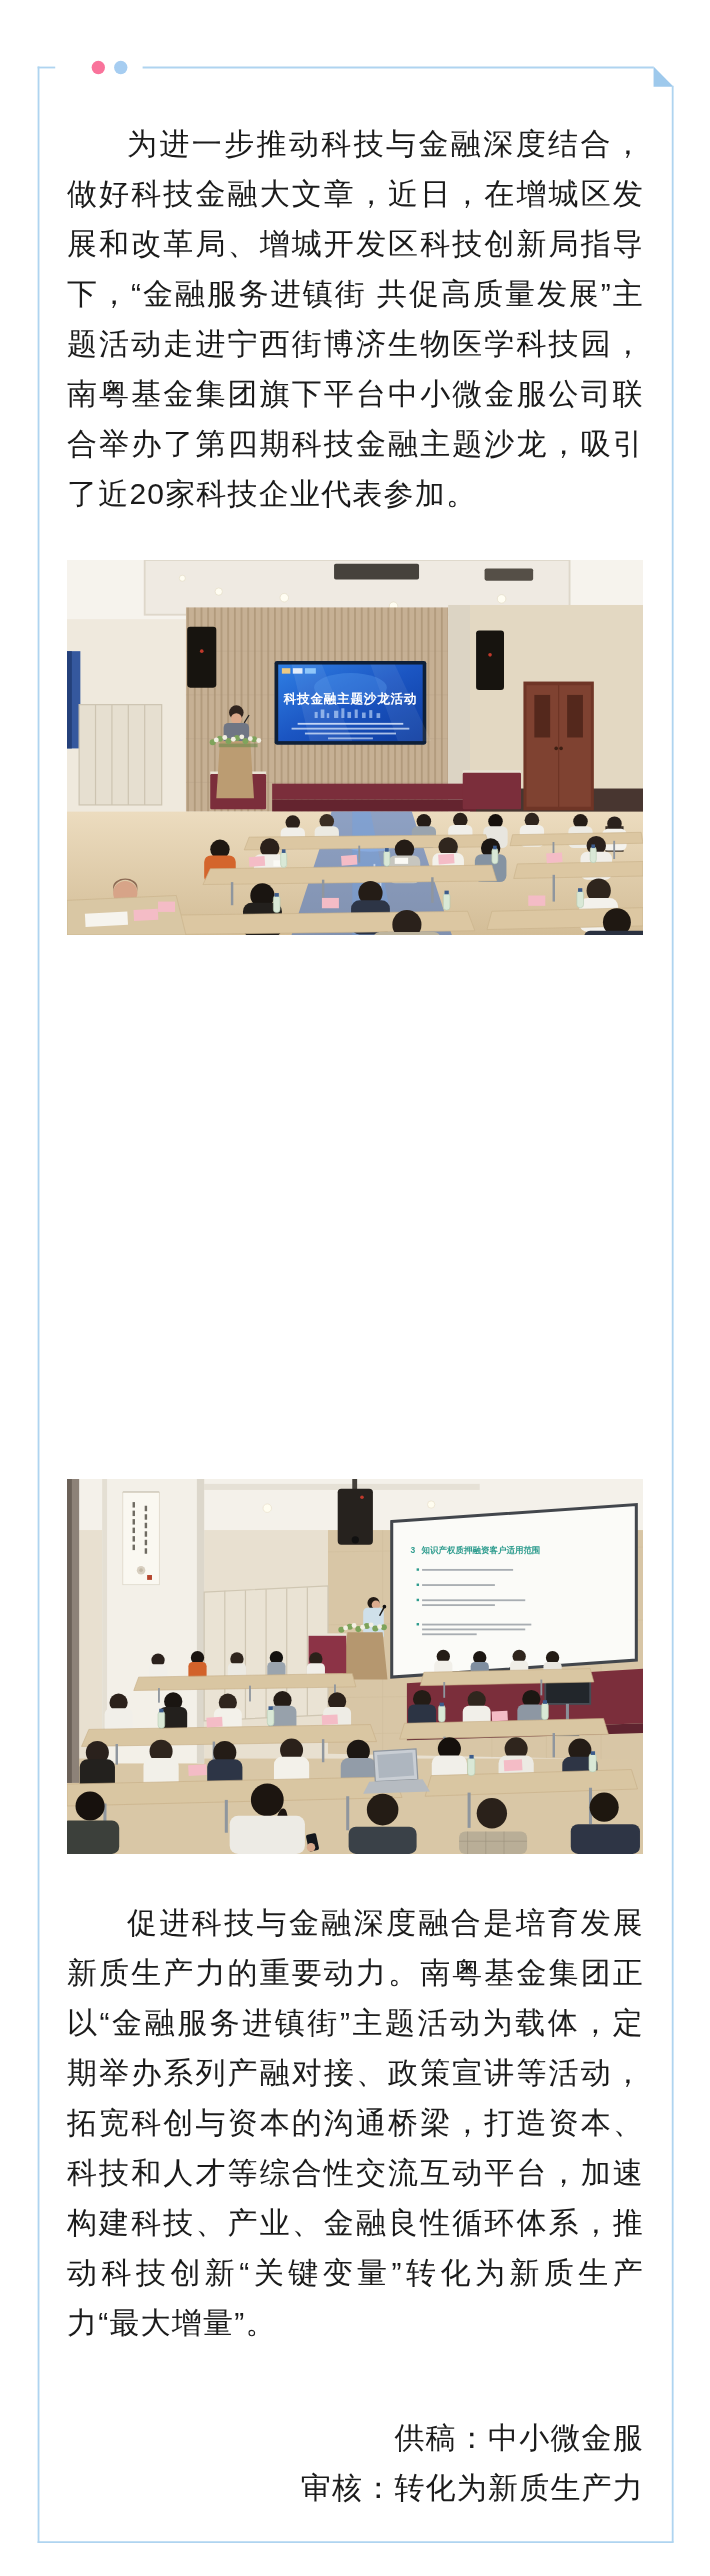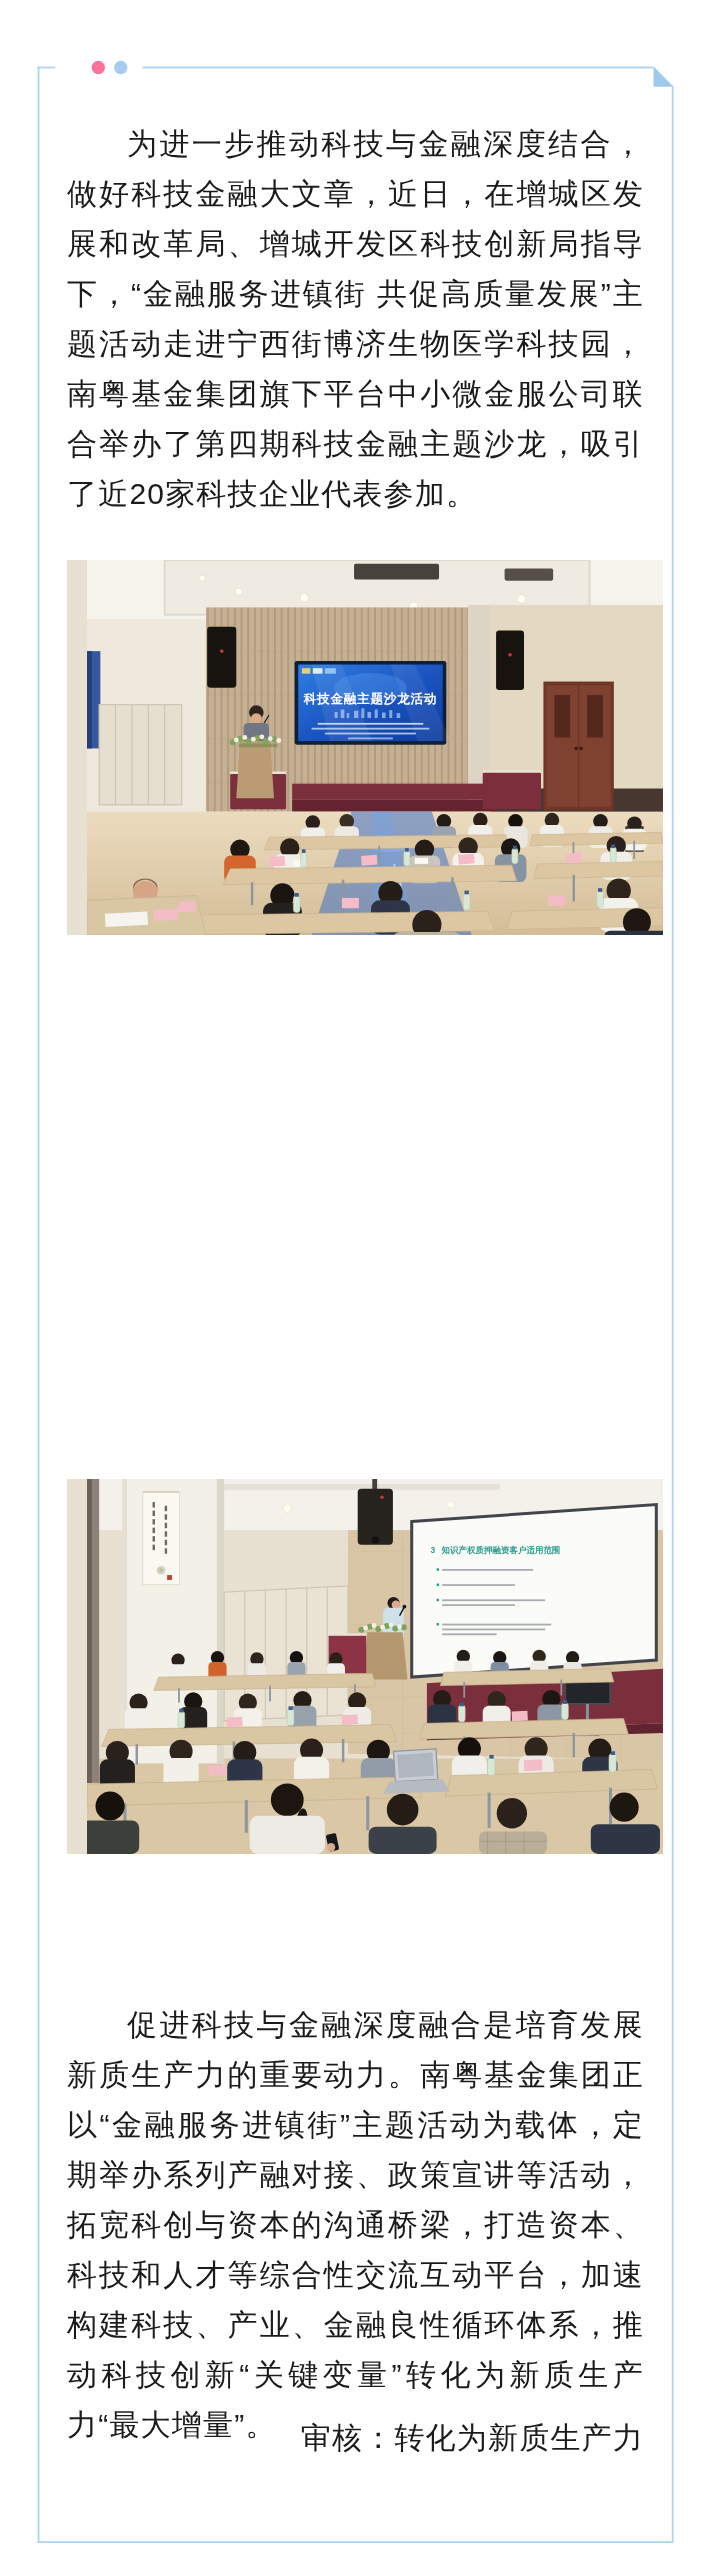--- a/index.html
+++ b/index.html
@@ -4,22 +4,22 @@
 <style>
   html,body{margin:0;padding:0;background:#ffffff;}
   body{font-family:"Liberation Sans","DejaVu Sans",sans-serif;}
   .canvas{position:relative;width:710px;height:2576px;background:#ffffff;overflow:hidden;margin-top:12px;}
   .frame-svg{position:absolute;left:0;top:0;pointer-events:none;}
   .para{position:absolute;left:67px;width:577px;margin:0;
         font-size:30px;line-height:50px;letter-spacing:1.2px;color:#1b1b1b;
         font-weight:500;text-align:justify;text-indent:2em;}
   .p1{top:107px;}
   .p2{top:970px;}
-  .p3{top:1988px;}
-  .photo{position:absolute;left:67px;width:576px;height:375px;margin:0;overflow:hidden;background:#e8e0d0;padding-left:20px;}
+  .p3{top:1886px;}
+  .photo{position:absolute;left:67px;width:576px;height:375px;margin:0;overflow:hidden;background:#e8e0d0;}
   .photo1{top:548px;}
   .photo2{top:1467px;}
   .byline{position:absolute;left:67px;top:2401px;width:577px;text-align:right;
           font-size:30px;line-height:50px;letter-spacing:1.2px;color:#1b1b1b;font-weight:500;}
   svg{display:block;}
   .slide-title1{font-size:21px;font-weight:bold;letter-spacing:1px;}
   .slide-title2{font-size:14px;font-weight:bold;}
 </style>
 </head>
 <body>
@@ -680,17 +680,18 @@
             <circle cx="885" cy="540" r="24" fill="#1e170f"></circle>
             <rect x="830" y="568" width="114" height="49" rx="12" fill="#2e3545"></rect>
           </g>
       </g>
     </svg>
   </figure>
 
   <p class="para p3">促进科技与金融深度融合是培育发展新质生产力的重要动力。南粤基金集团正以“金融服务进镇街”主题活动为载体，定期举办系列产融对接、政策宣讲等活动，拓宽科创与资本的沟通桥梁，打造资本、科技和人才等综合性交流互动平台，加速构建科技、产业、金融良性循环体系，推动科技创新“关键变量”转化为新质生产力“最大增量”。</p>
 
   <div class="byline">
+    <div>供稿：中小微金服</div>
     <div>审核：转化为新质生产力</div>
   </div>
 
 </div>
 
 
 </body></html>

